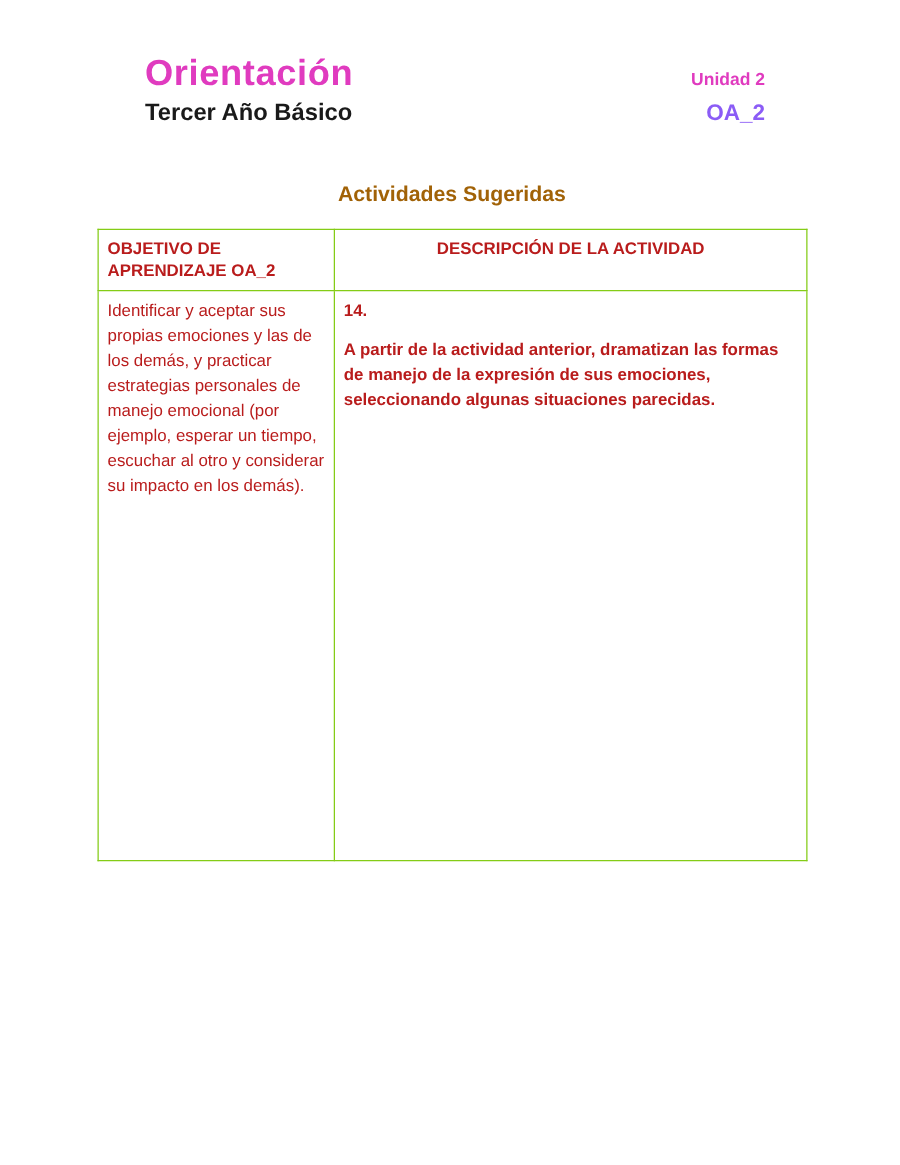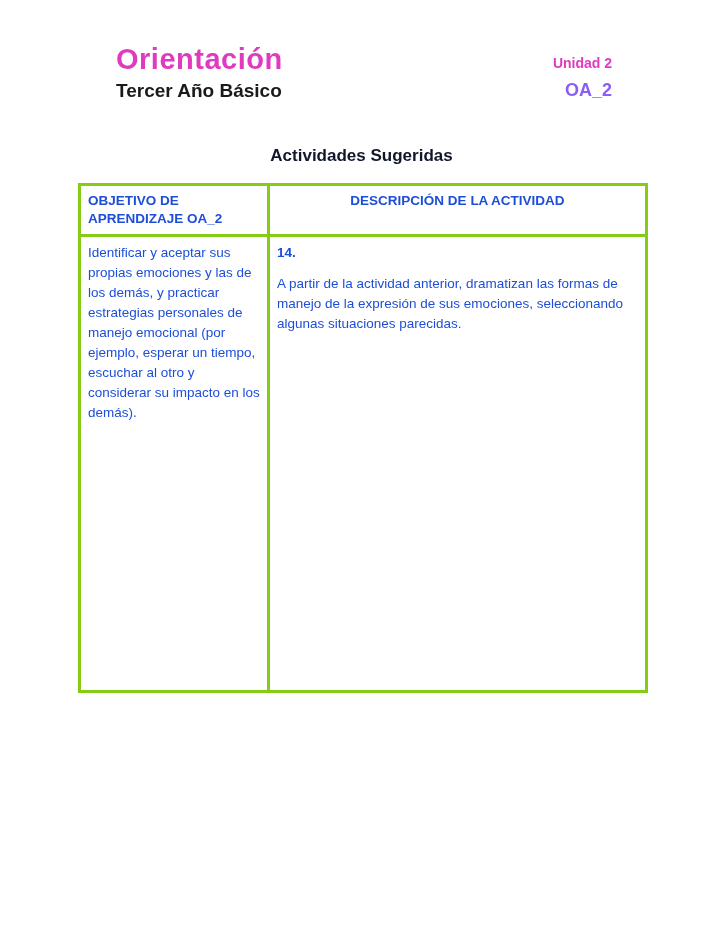--- a/index.html
+++ b/index.html
@@ -53,37 +53,37 @@
   }
   
   .section-title {
     position: absolute;
     top: 146px;
     left: 78px;
     width: 567px;
     text-align: center;
     font-size: 17px;
     font-weight: bold;
-    color: #0f172a;
+    color: #a16207;
   }
   
   table.activities {
     position: absolute;
     top: 183px;
     left: 78px;
     width: 567px;
     border-collapse: collapse;
     table-layout: fixed;
   }
   table.activities th,
   table.activities td {
-    border: 3px solid #84cc16;
+    border: 1px solid #84cc16;
     vertical-align: top;
     padding: 6px 7px;
-    color: #1d4ed8;
+    color: #b91c1c;
   }
   col.c-objetivo { width: 189px; }
   col.c-descripcion { width: 378px; }
   th.objetivo-header {
     text-align: left;
     font-size: 13.5px;
     font-weight: bold;
     line-height: 1.35;
     height: 48px;
   }
@@ -102,21 +102,21 @@
   td.descripcion-cell {
     font-size: 13.5px;
     line-height: 1.48;
   }
   .activity-number {
     font-weight: bold;
     font-size: 13.5px;
   }
   .activity-text {
     margin-top: 11px;
-    font-weight: normal;
+    font-weight: bold;
   }
 </style>
 </head>
 <body>
 
 <div class="page">
 
   <div class="header">
     <div class="title-block">
       <div class="doc-title">Orientación</div>

